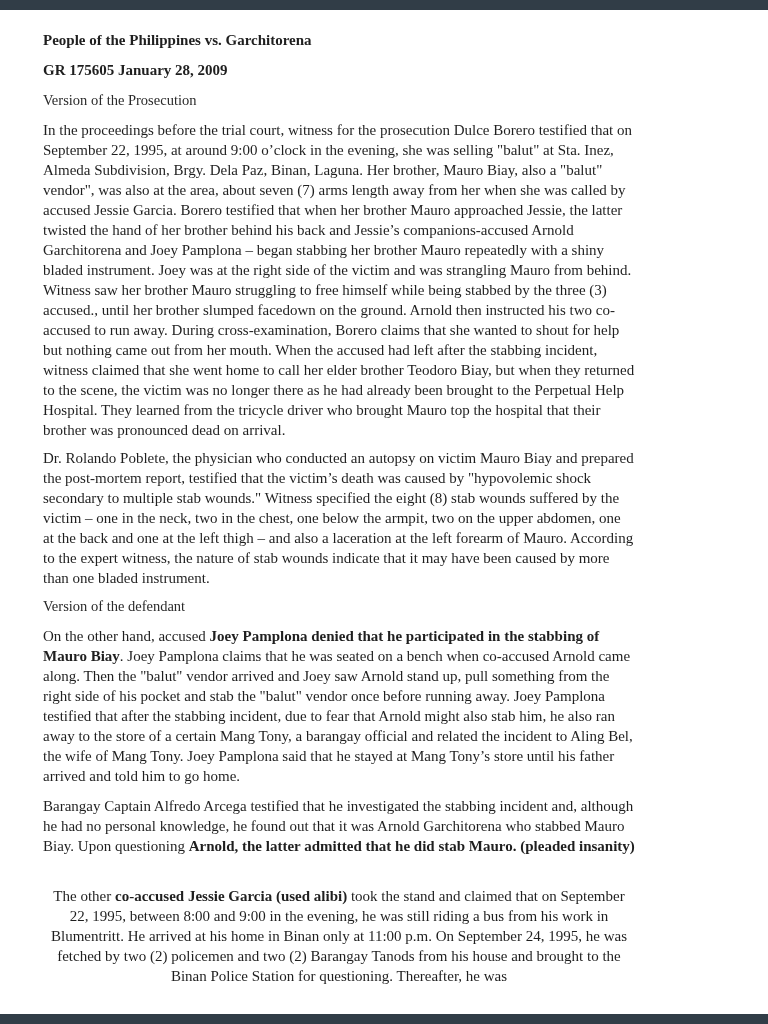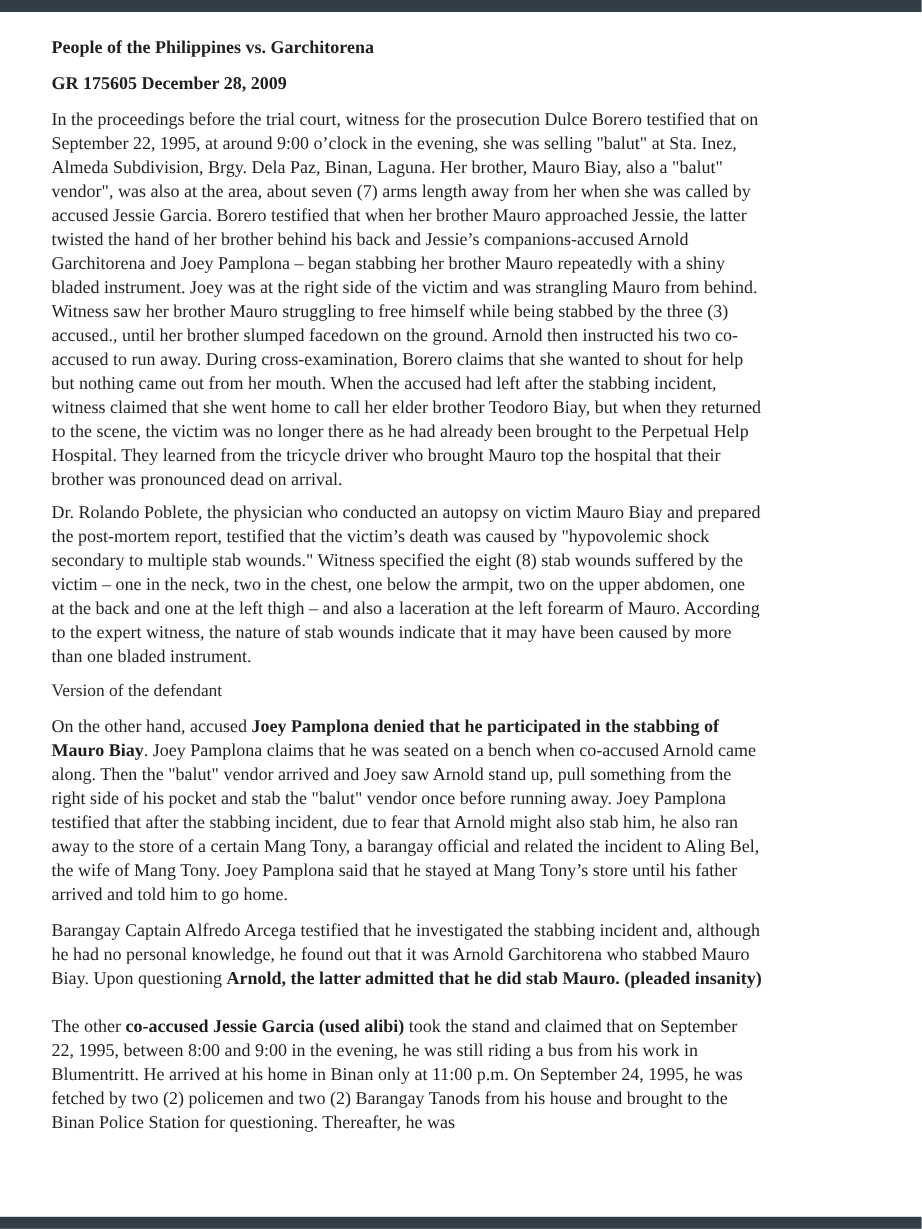--- a/index.html
+++ b/index.html
@@ -50,32 +50,33 @@
     line-height: 20px;
     font-weight: normal;
     margin: 0 0 10px 0;
     color: #2a2a2a;
   }
   .doc p.paragraph {
     font-size: 15px;
     line-height: 20px;
   }
   .doc p.gap-large { margin-top: 10px; }
-  .doc p.gap-xlarge { margin-top: 20px; }
+  .doc p.gap-xlarge { margin-top: 30px; text-align: center; }
   .doc .seg-bold { font-weight: bold; }
 </style>
 </head>
 <body>
 
 <div class="viewer-bar top" style="background: rgb(49, 61, 71);"></div>
 
 <div class="page" style="background: rgb(255, 255, 255);">
   <div class="doc">
       <p class="heading"><span class="seg-bold">People of the Philippines vs. Garchitorena</span></p>
-      <p class="heading"><span class="seg-bold">GR 175605 December 28, 2009</span></p>
+      <p class="heading"><span class="seg-bold">GR 175605 January 28, 2009</span></p>
+      <p class="subheading"><span class="seg-plain">Version of the Prosecution</span></p>
       <p class="paragraph"><span class="seg-plain">In the proceedings before the trial court, witness for the prosecution Dulce Borero testified that on September 22, 1995, at around 9:00 o’clock in the evening, she was selling "balut" at Sta. Inez, Almeda Subdivision, Brgy. Dela Paz, Binan, Laguna. Her brother, Mauro Biay, also a "balut" vendor", was also at the area, about seven (7) arms length away from her when she was called by accused Jessie Garcia. Borero testified that when her brother Mauro approached Jessie, the latter twisted the hand of her brother behind his back and Jessie’s companions-accused Arnold Garchitorena and Joey Pamplona – began stabbing her brother Mauro repeatedly with a shiny bladed instrument. Joey was at the right side of the victim and was strangling Mauro from behind. Witness saw her brother Mauro struggling to free himself while being stabbed by the three (3) accused., until her brother slumped facedown on the ground. Arnold then instructed his two co-accused to run away. During cross-examination, Borero claims that she wanted to shout for help but nothing came out from her mouth. When the accused had left after the stabbing incident, witness claimed that she went home to call her elder brother Teodoro Biay, but when they returned to the scene, the victim was no longer there as he had already been brought to the Perpetual Help Hospital. They learned from the tricycle driver who brought Mauro top the hospital that their brother was pronounced dead on arrival.</span></p>
       <p class="paragraph"><span class="seg-plain">Dr. Rolando Poblete, the physician who conducted an autopsy on victim Mauro Biay and prepared the post-mortem report, testified that the victim’s death was caused by "hypovolemic shock secondary to multiple stab wounds." Witness specified the eight (8) stab wounds suffered by the victim – one in the neck, two in the chest, one below the armpit, two on the upper abdomen, one at the back and one at the left thigh – and also a laceration at the left forearm of Mauro. According to the expert witness, the nature of stab wounds indicate that it may have been caused by more than one bladed instrument.</span></p>
       <p class="subheading"><span class="seg-plain">Version of the defendant</span></p>
       <p class="paragraph"><span class="seg-plain">On the other hand, accused </span><span class="seg-bold">Joey Pamplona denied that he participated in the stabbing of Mauro Biay</span><span class="seg-plain">. Joey Pamplona claims that he was seated on a bench when co-accused Arnold came along. Then the "balut" vendor arrived and Joey saw Arnold stand up, pull something from the right side of his pocket and stab the "balut" vendor once before running away. Joey Pamplona testified that after the stabbing incident, due to fear that Arnold might also stab him, he also ran away to the store of a certain Mang Tony, a barangay official and related the incident to Aling Bel, the wife of Mang Tony. Joey Pamplona said that he stayed at Mang Tony’s store until his father arrived and told him to go home.</span></p>
       <p class="paragraph gap-large"><span class="seg-plain">Barangay Captain Alfredo Arcega testified that he investigated the stabbing incident and, although he had no personal knowledge, he found out that it was Arnold Garchitorena who stabbed Mauro Biay. Upon questioning </span><span class="seg-bold">Arnold, the latter admitted that he did stab Mauro. (pleaded insanity)</span></p>
       <p class="paragraph gap-xlarge"><span class="seg-plain">The other </span><span class="seg-bold">co-accused Jessie Garcia (used alibi)</span><span class="seg-plain"> took the stand and claimed that on September 22, 1995, between 8:00 and 9:00 in the evening, he was still riding a bus from his work in Blumentritt. He arrived at his home in Binan only at 11:00 p.m. On September 24, 1995, he was fetched by two (2) policemen and two (2) Barangay Tanods from his house and brought to the Binan Police Station for questioning. Thereafter, he was</span></p>
     </div>
 </div>
 
 <div class="viewer-bar bottom" style="background: rgb(49, 61, 71);"></div>

